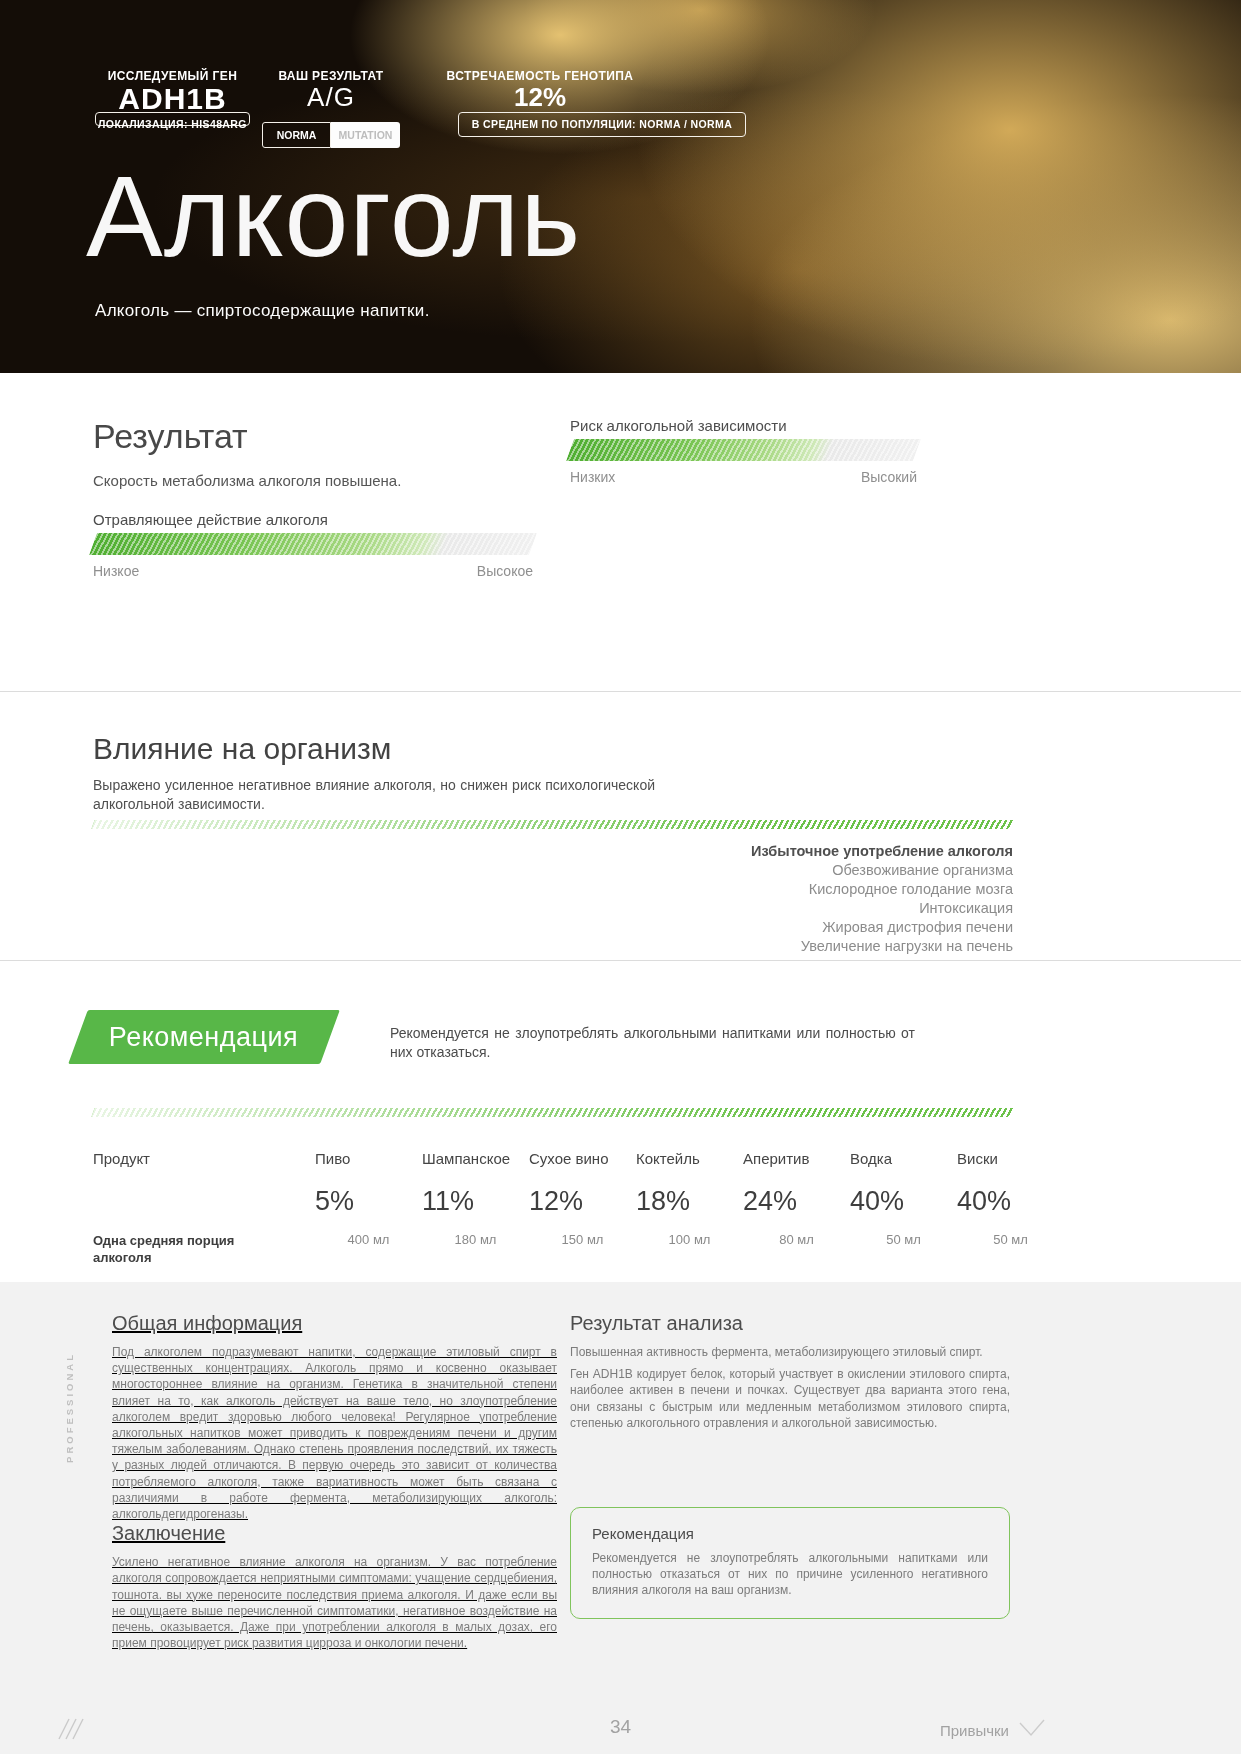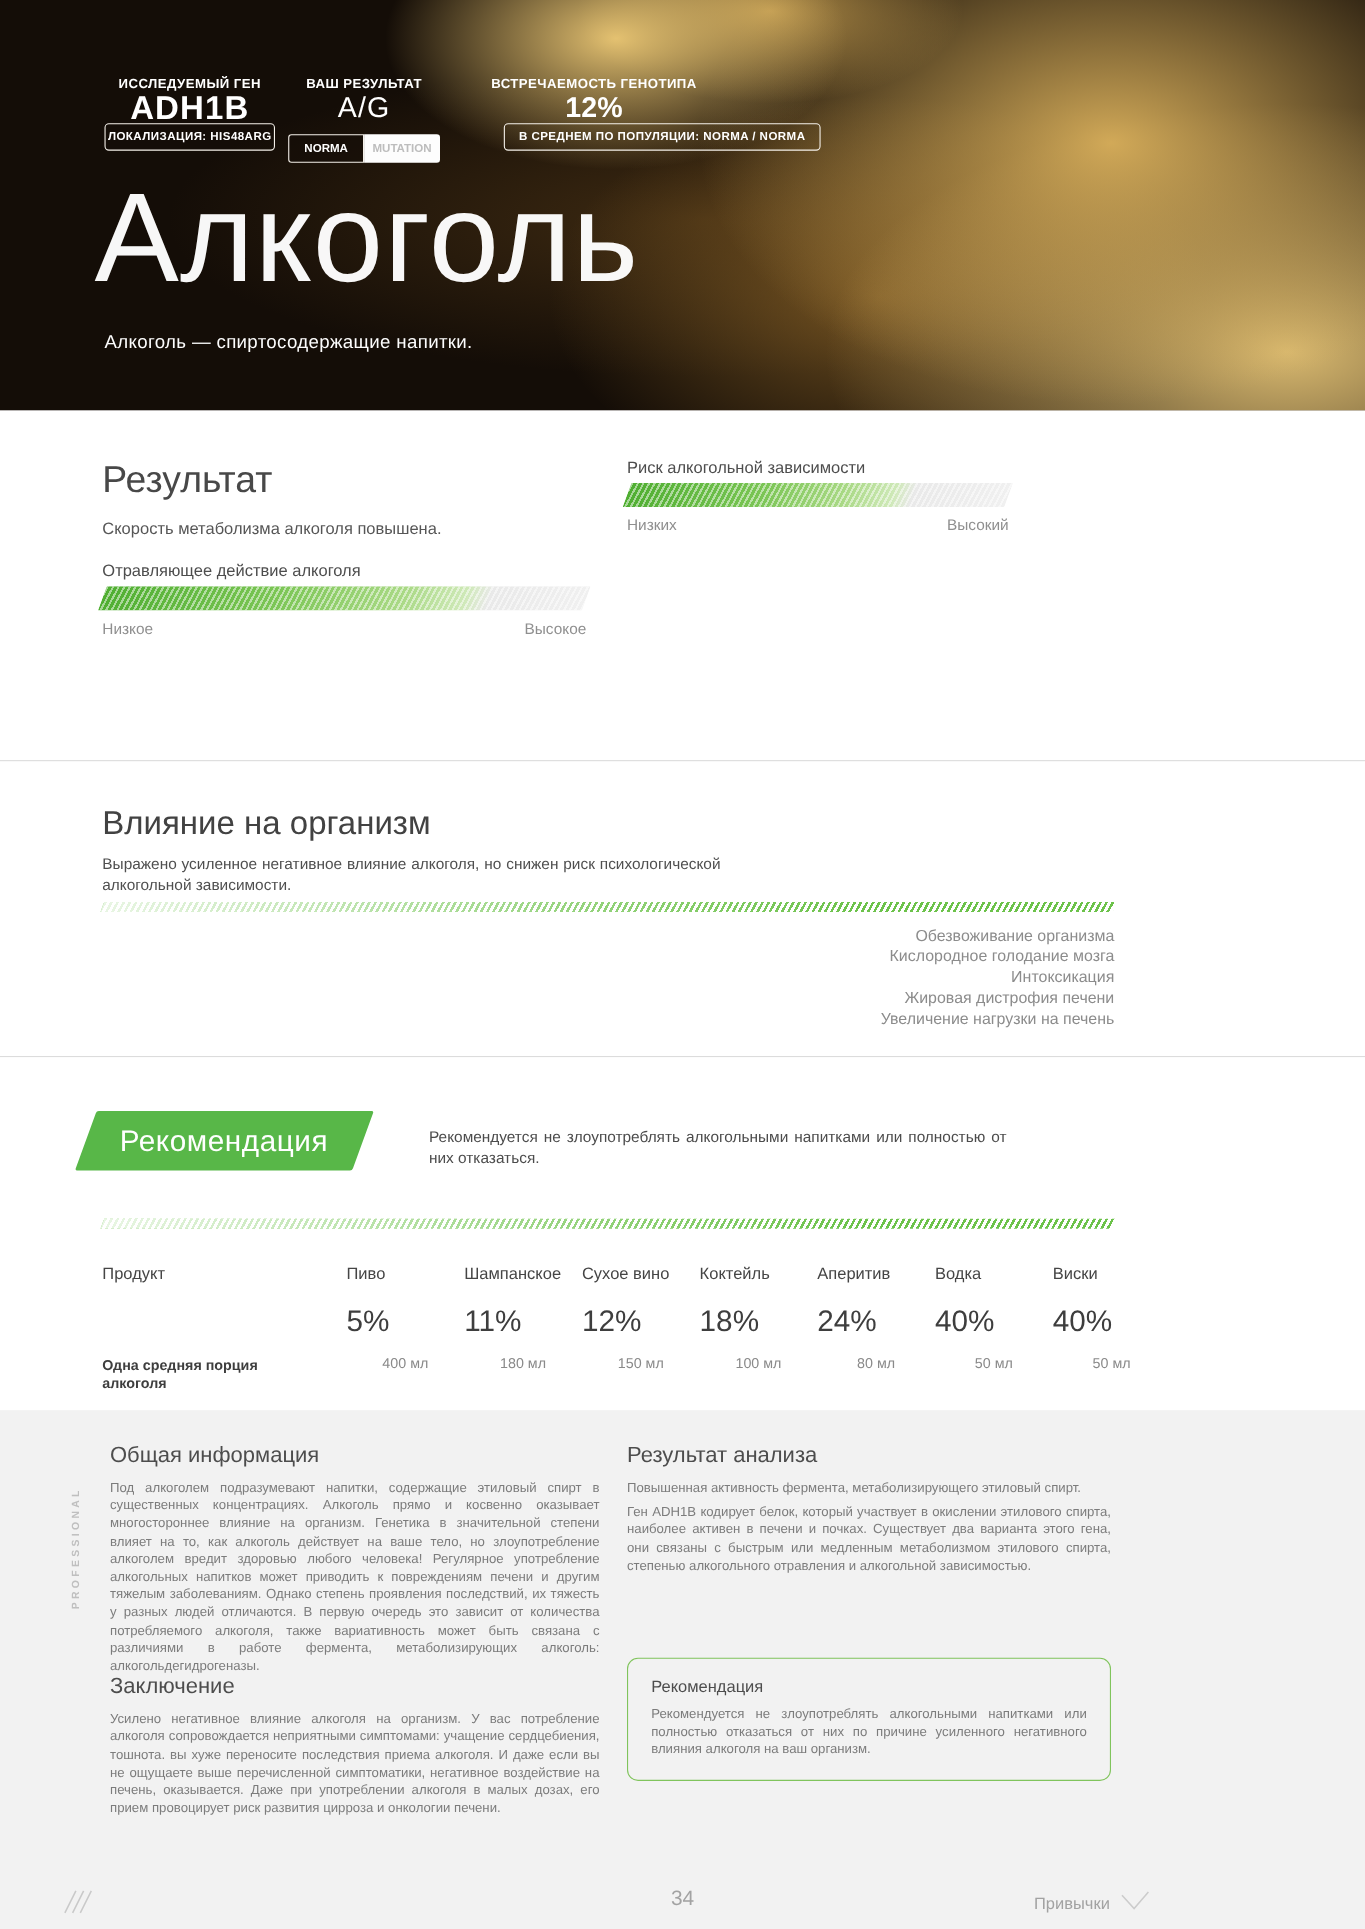--- a/index.html
+++ b/index.html
@@ -14,21 +14,21 @@
       radial-gradient(ellipse 520px 330px at 1010px 130px, rgba(219,177,92,.95),  rgba(219,177,92,0) 72%),
       radial-gradient(ellipse 560px 300px at 1170px 320px, rgba(233,199,120,.92), rgba(233,199,120,0) 75%),
       radial-gradient(ellipse 430px 260px at 800px 270px,  rgba(146,105,42,.72),  rgba(146,105,42,0) 70%),
       radial-gradient(ellipse 650px 190px at 640px 200px,  rgba(96,66,26,.55),    rgba(96,66,26,0) 75%),
       #140d07;
   }
   .info-label { position:absolute; top:69px; font-size:12px; font-weight:bold; letter-spacing:.4px; text-align:center; width:100%; }
   .info-value { position:absolute; top:82px; width:100%; text-align:center; }
   .col-gene { position:absolute; left:95px; width:155px; height:140px; }
   .col-gene .info-value { font-size:30px; font-weight:bold; letter-spacing:1px; }
-  .pill-box { position:absolute; top:112px; left:0; width:100%; height:25px; border:1px solid #f5f1ea; border-radius:4px;
+  .pill-box { position:absolute; top:112px; left:0; width:100%; height:14px; border:1px solid #f5f1ea; border-radius:4px;
               font-size:10.5px; font-weight:bold; letter-spacing:.4px; line-height:23px; text-align:center; }
   .col-result { position:absolute; left:262px; width:138px; height:140px; }
   .col-result .info-value { font-size:26px; font-weight:300; letter-spacing:1px; }
   .toggle { position:absolute; top:122px; left:0; width:148px; height:26px; display:flex; }
   .toggle-norma { width:69px; height:26px; border:1px solid #f5f1ea; border-radius:3px 0 0 3px; color:#fff;
                   font-size:10.5px; font-weight:bold; line-height:24px; text-align:center; background:rgba(20,13,7,.55); }
   .toggle-mutation { width:69px; height:26px; background:#fdfdfd; border-radius:0 3px 3px 0; color:#bdbdbd;
                   font-size:10.5px; font-weight:bold; line-height:26px; text-align:center; }
   .col-freq-head { position:absolute; left:395px; width:290px; height:110px; }
   .col-freq-head .info-value { font-size:26px; font-weight:bold; }
@@ -84,21 +84,21 @@
   .t-names .c, .t-names .c0 { font-size:15px; color:#454545; }
   .t-perc { height:46px; }
   .t-perc .c { font-size:27px; color:#3e3e3e; }
   .t-vol .c { font-size:13px; color:#8a8a8a;text-align:center; }
   .t-rowheader { width:170px; font-size:13px; font-weight:bold; line-height:17px; color:#3e3e3e; }
 
   
   .bottom { position:relative; height:472px; background:#f2f2f2; }
   .professional { position:absolute; left:64px; top:70px; writing-mode:vertical-rl; transform:rotate(180deg);
                   font-size:9.5px; letter-spacing:3px; color:#bfbfbf; font-weight:bold; }
-  .col-left  { position:absolute; left:100px;  top:30px; width:445px; }
+  .col-left  { position:absolute; left:112px;  top:30px; width:445px;text-decoration:underline; }
   .col-right { position:absolute; left:570px; top:30px; width:440px; }
   .b-heading { font-size:20px; font-weight:400; color:#4d4d4d; margin-bottom:9px; }
   .b-text { font-size:12px; line-height:16.2px; color:#7c7c7c; text-align:justify; }
   .concl { }
   .analysis-p1 { margin-bottom:6px; }
   .rec-box { margin-top:76px; border:1px solid #80c45c; border-radius:10px; padding:17px 21px 19px; background:#f2f2f2; }
   .rec-box-heading { font-size:15px; font-weight:400; color:#4d4d4d; margin-bottom:8px; }
 
   
   .footer { position:absolute; left:0; right:0; bottom:12px; height:26px; }
@@ -162,20 +162,21 @@
         </div>
       </div>
     </div>
   </section>
 
   <section class="influence-section">
     <h2 class="influence-heading">Влияние на организм</h2>
     <p class="influence-text">Выражено усиленное негативное влияние алкоголя, но снижен риск психологической алкогольной зависимости.</p>
     <div class="hatch"></div>
     <div class="effects-list">
+      <div class="effect-item main">Избыточное употребление алкоголя</div>
       <div class="effect-item">Обезвоживание организма</div>
       <div class="effect-item">Кислородное голодание мозга</div>
       <div class="effect-item">Интоксикация</div>
       <div class="effect-item">Жировая дистрофия печени</div>
       <div class="effect-item">Увеличение нагрузки на печень</div>
     </div>
   </section>
 
   <section class="rec-section">
     <div class="rec-row">

